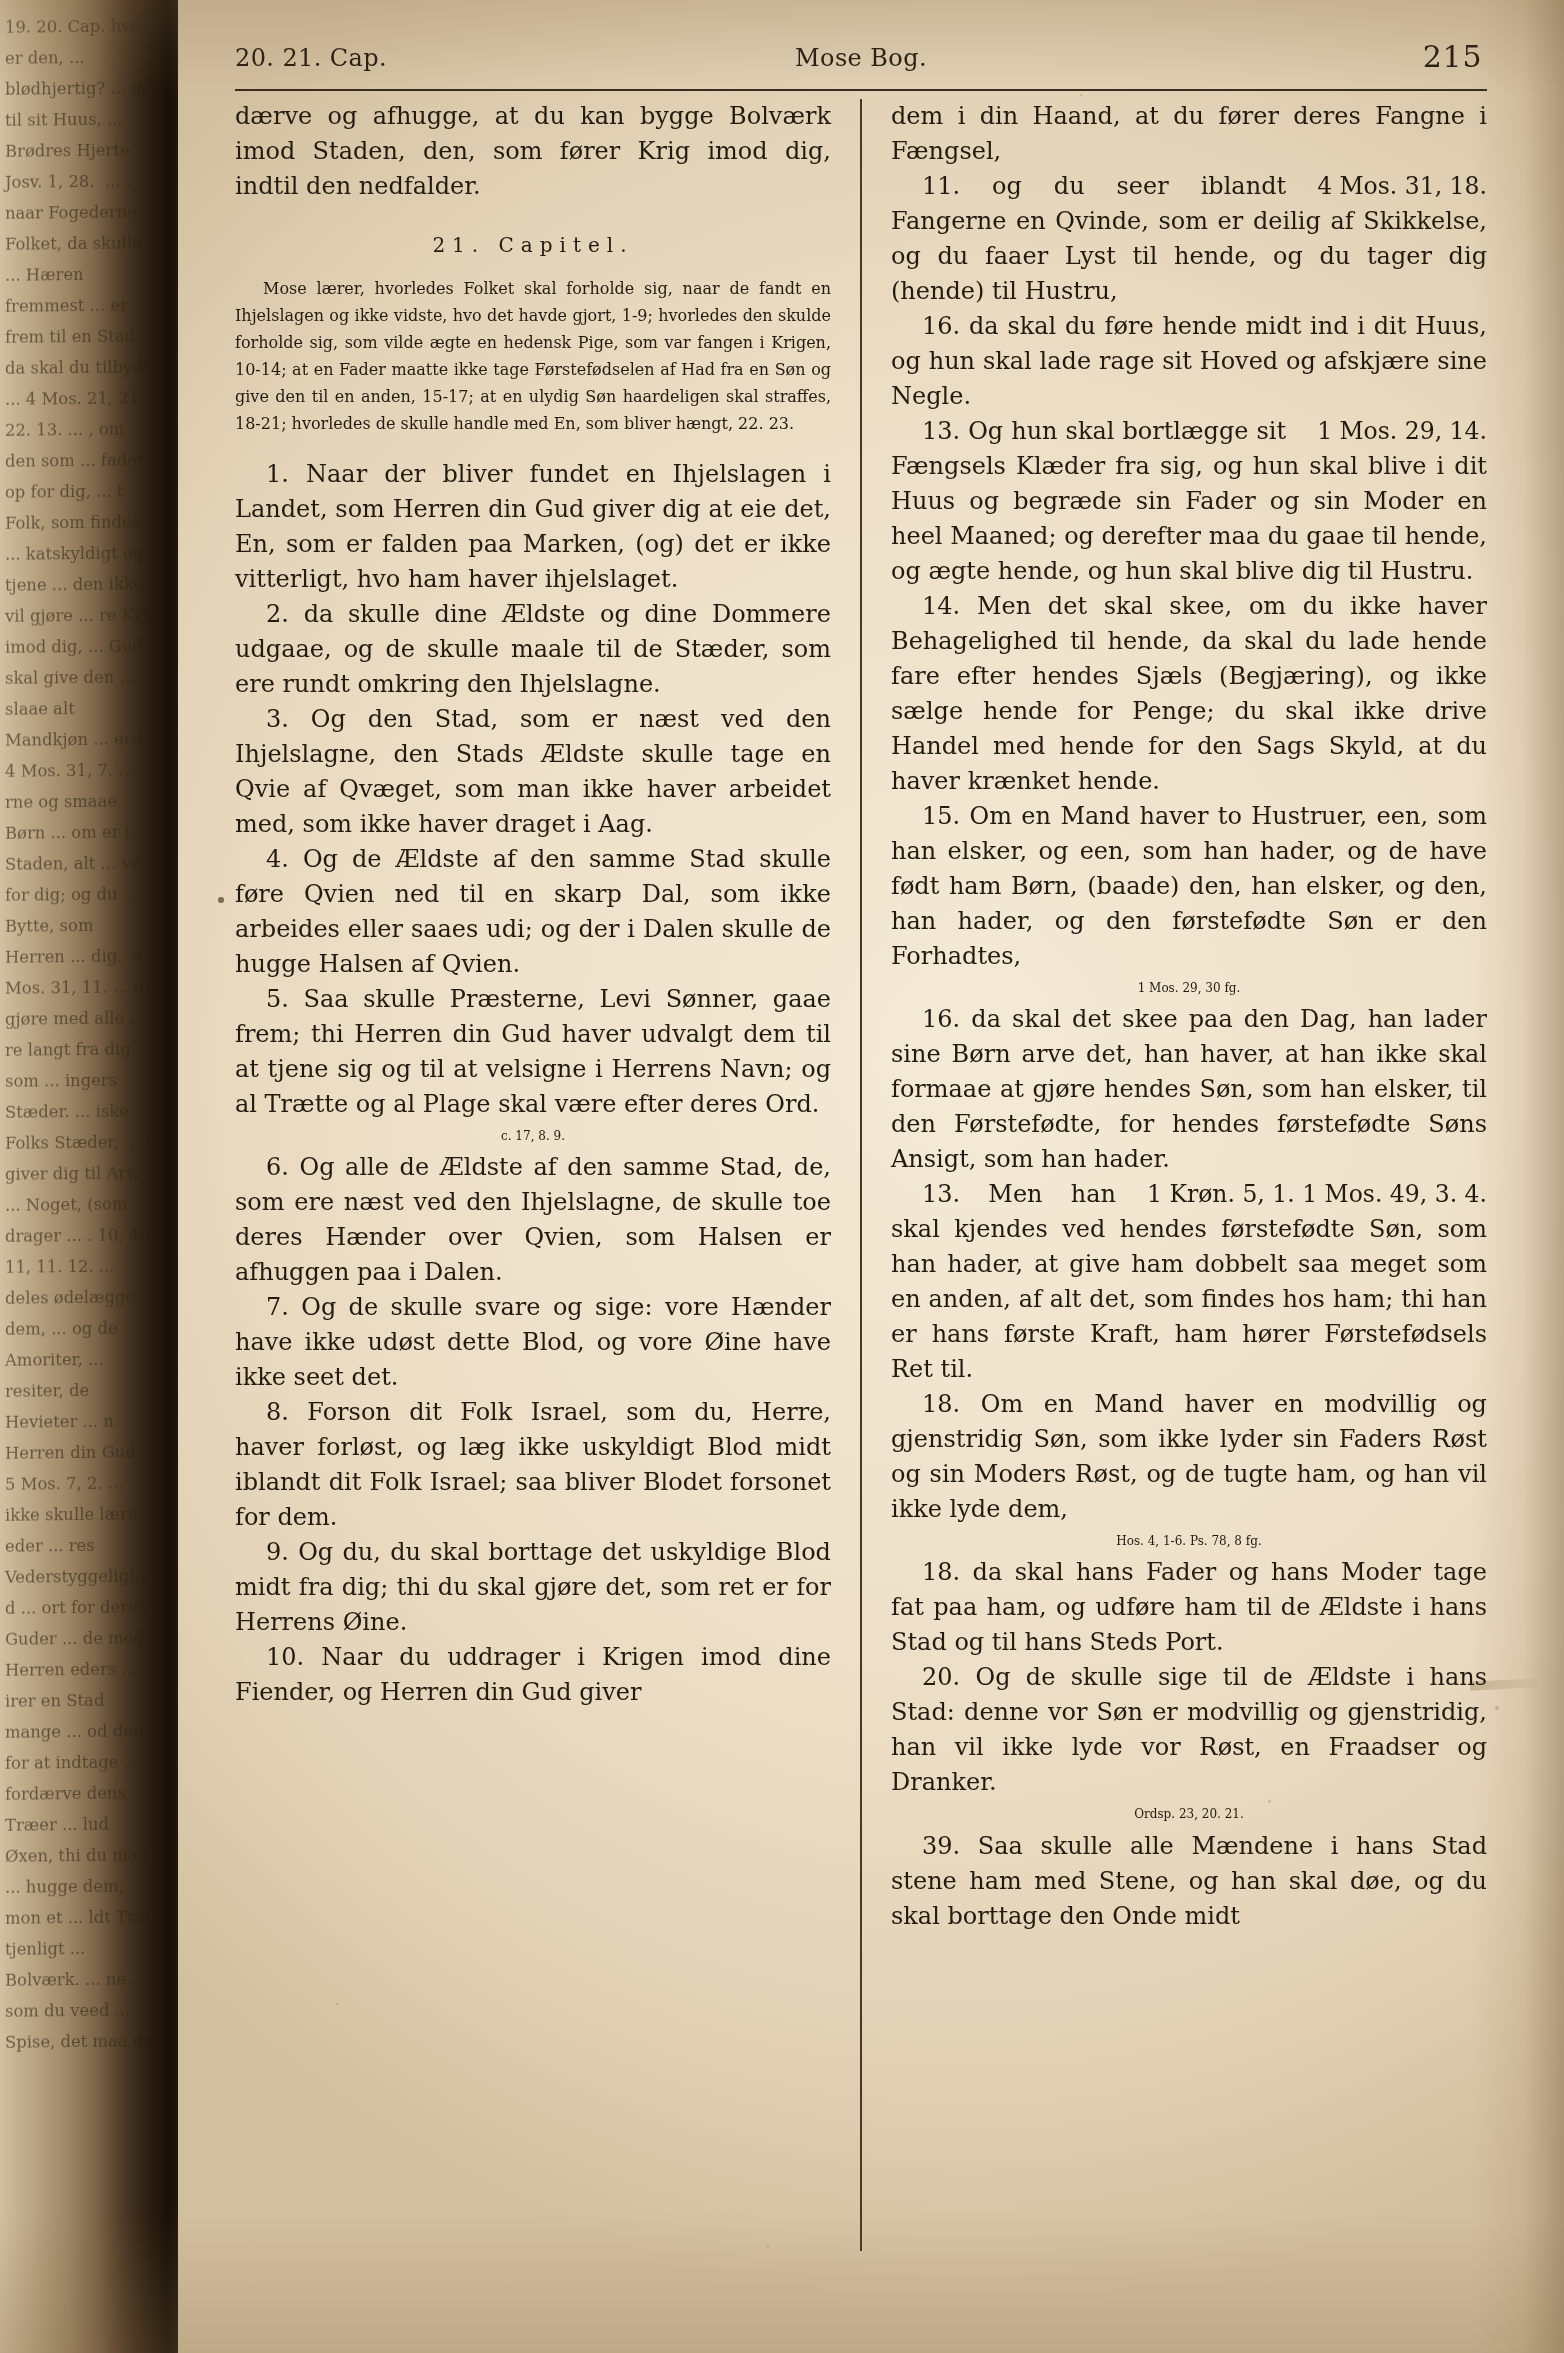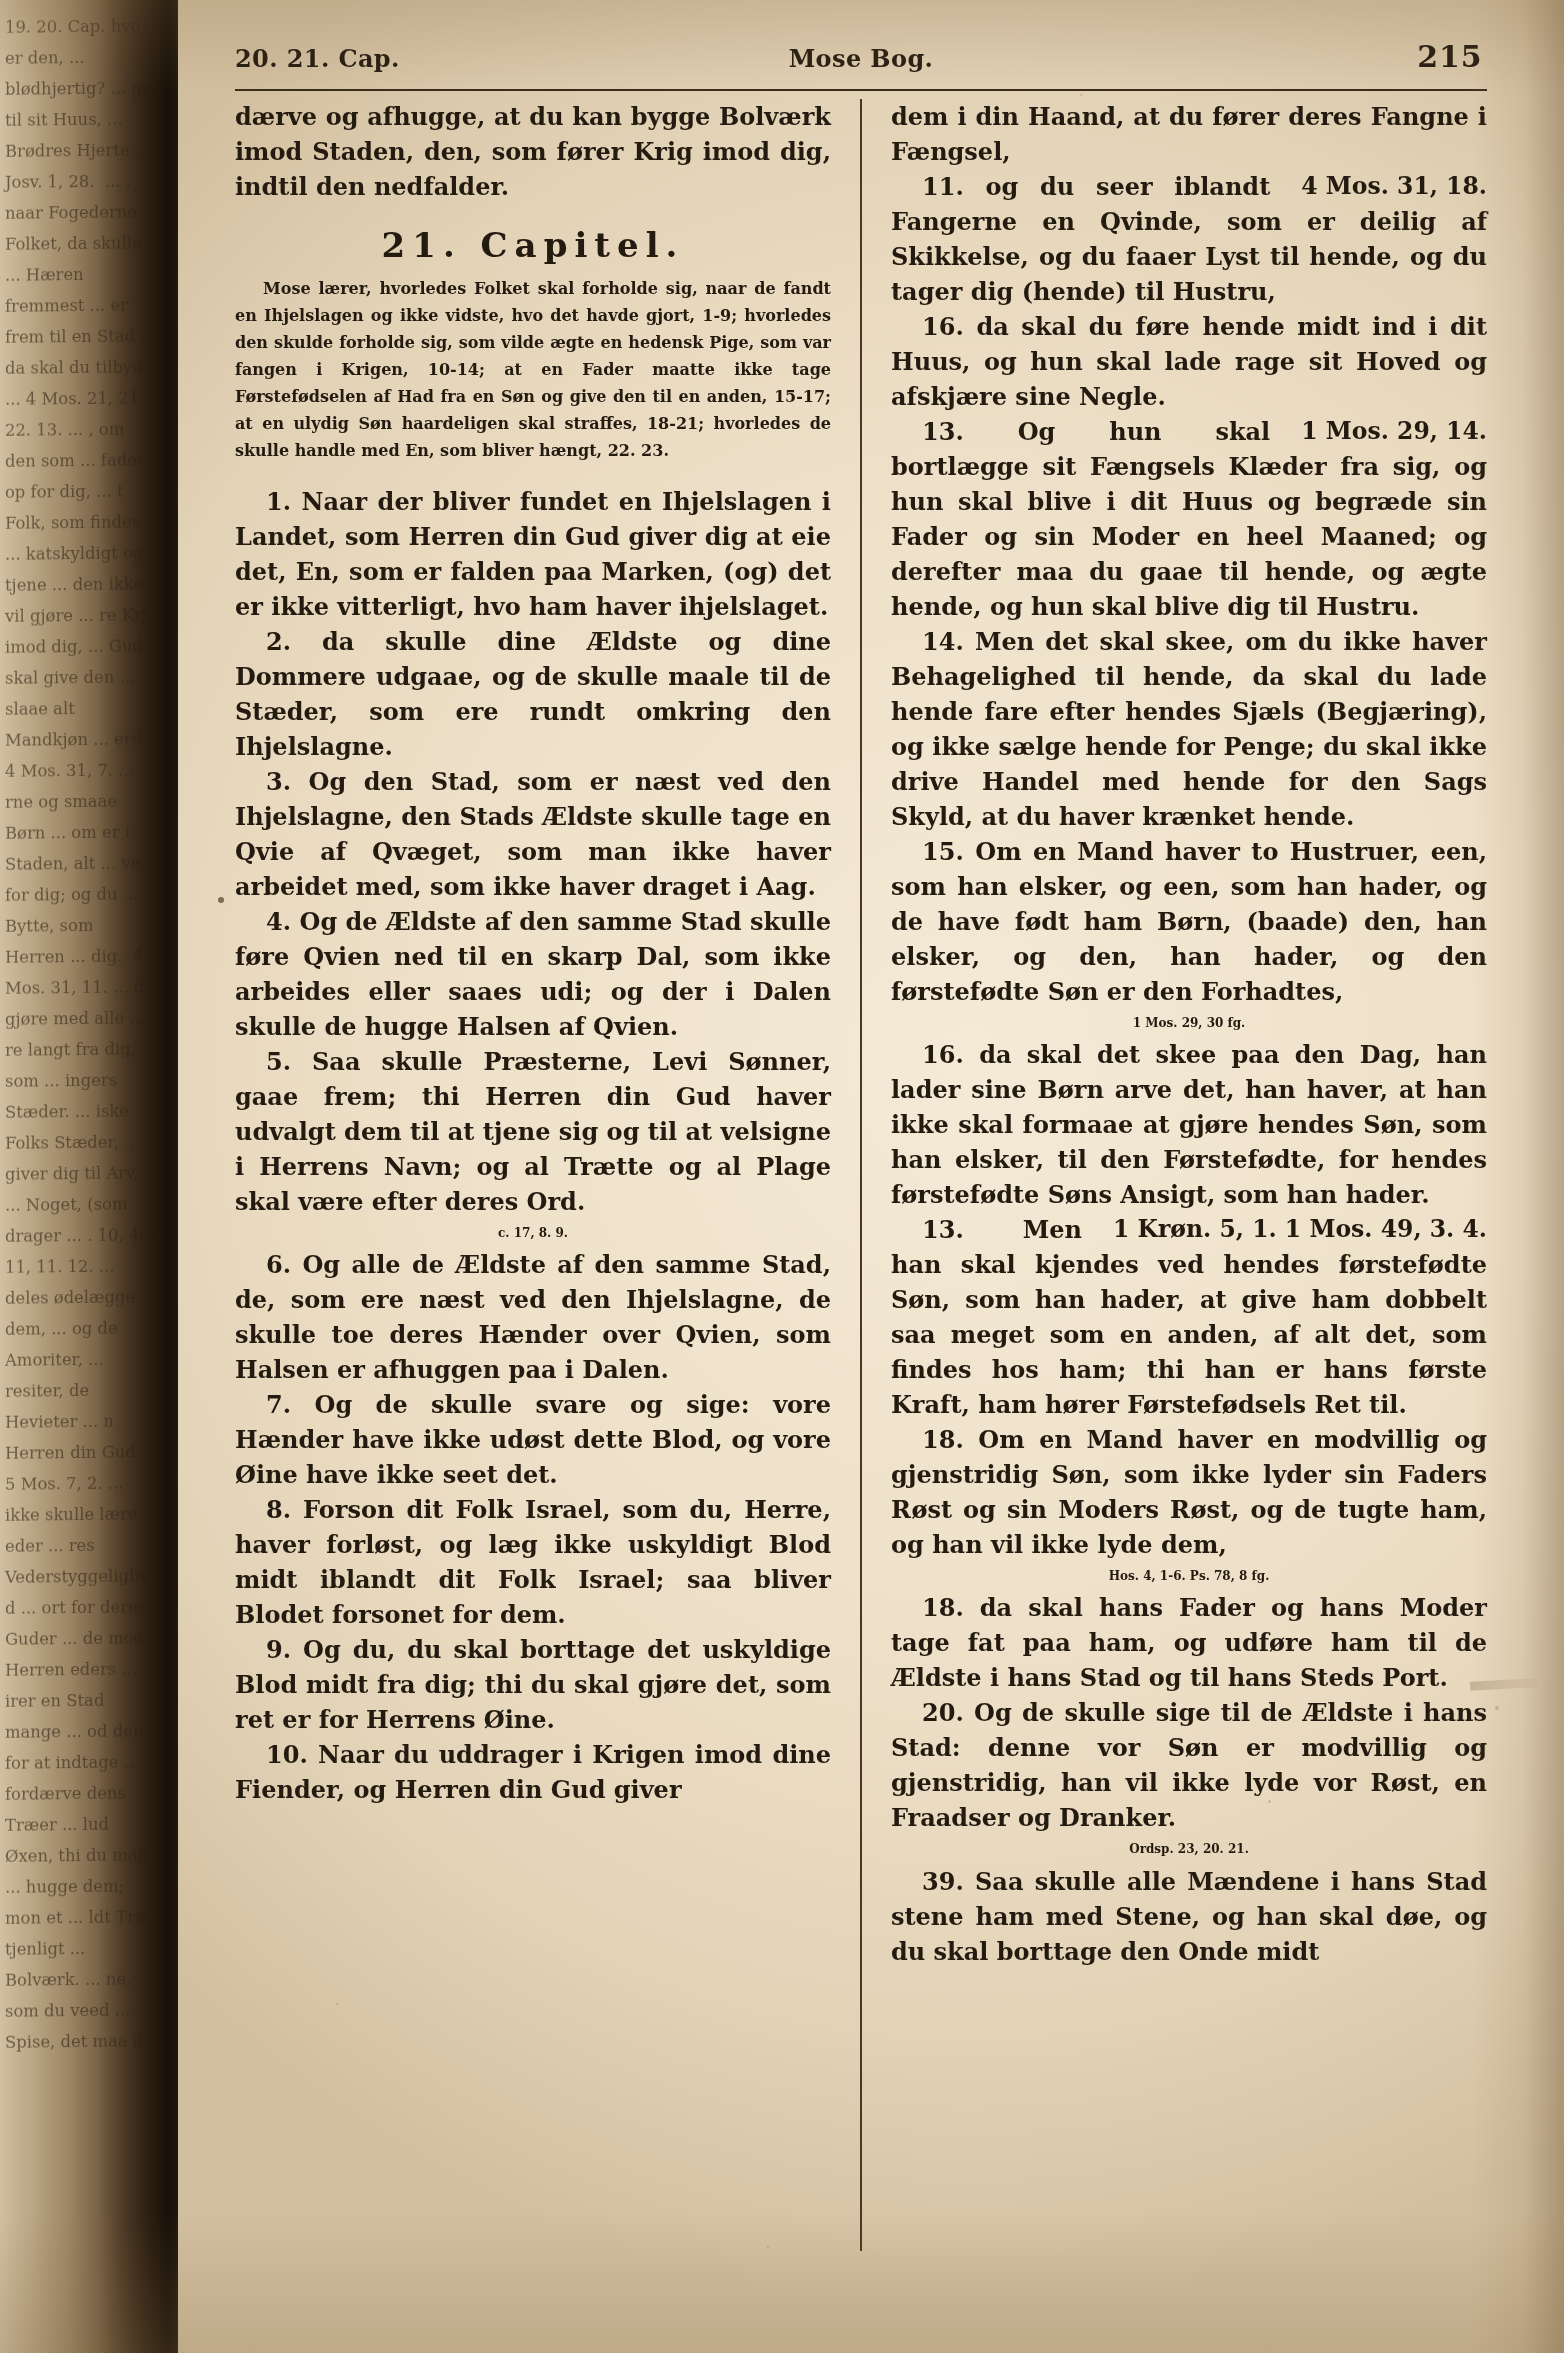--- a/index.html
+++ b/index.html
@@ -86,21 +86,20 @@
   }
 
   
   #content {
     position: absolute;
     left: 235px;
     top: 44px;
     width: 1252px;
     height: 2269px;
     color: #241b10;
-    font-weight: bold;
   }
 
   .running-head {
     position: relative;
     height: 47px;
     font-size: 24px;
     letter-spacing: 0.4px;
   }
   .rh-left   { position: absolute; left: 0;    top: 0; }
   .rh-center { position: absolute; left: 50%;  top: 0; transform: translateX(-50%); }
@@ -141,21 +140,21 @@
     width: 1.6px;
     height: 2152px;
     background: #4a3824;
   }
 
   p { margin: 0; text-indent: 31px; }
   p.noindent { text-indent: 0; }
 
   .chapter-title {
     text-align: center;
-    font-size: 34px;
+    font-size: 20px;
     letter-spacing: 7px;
     margin: 23.5px 0 12.5px 0;
     text-indent: 0;
   }
 
   .summary {
     font-size: 16px;
     line-height: 27px;
     text-align: justify;
     margin: 0 0 20.3px 0;

